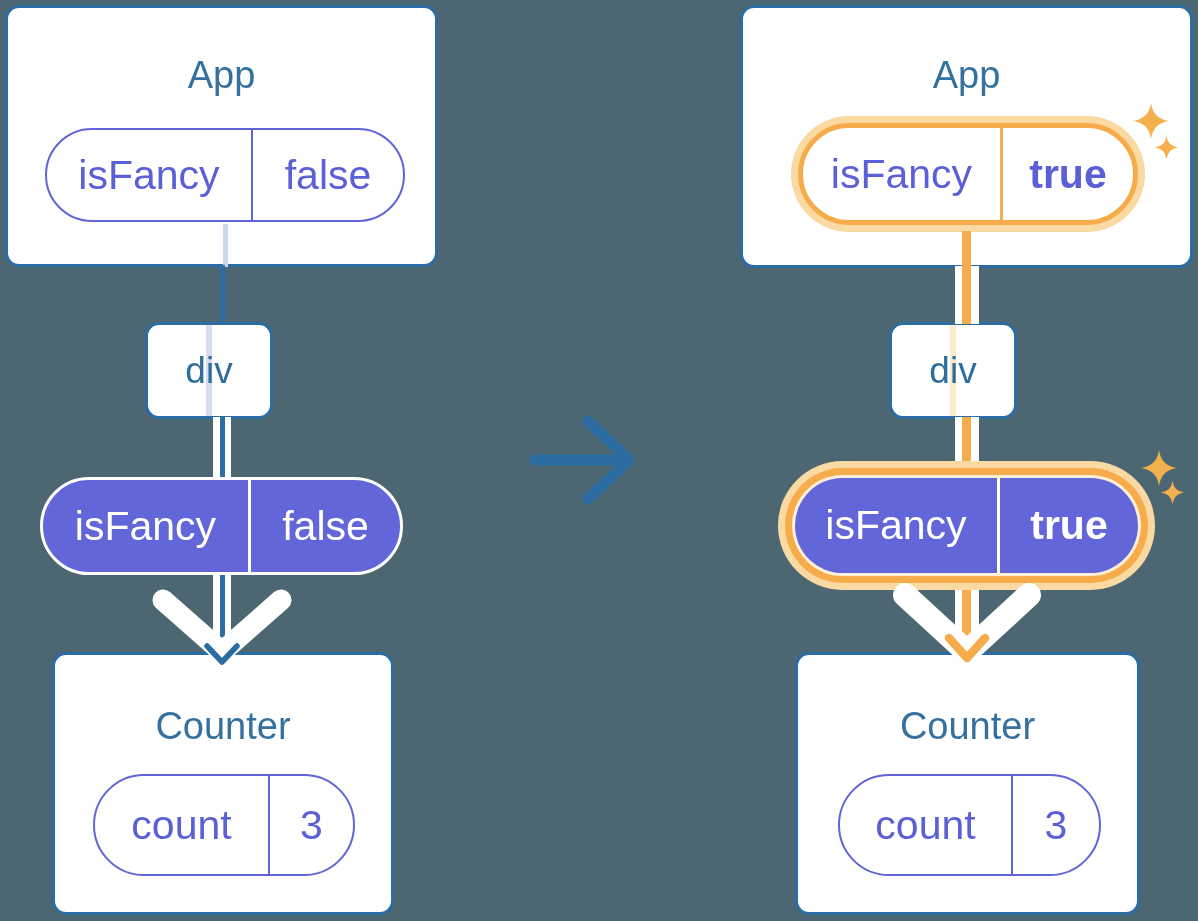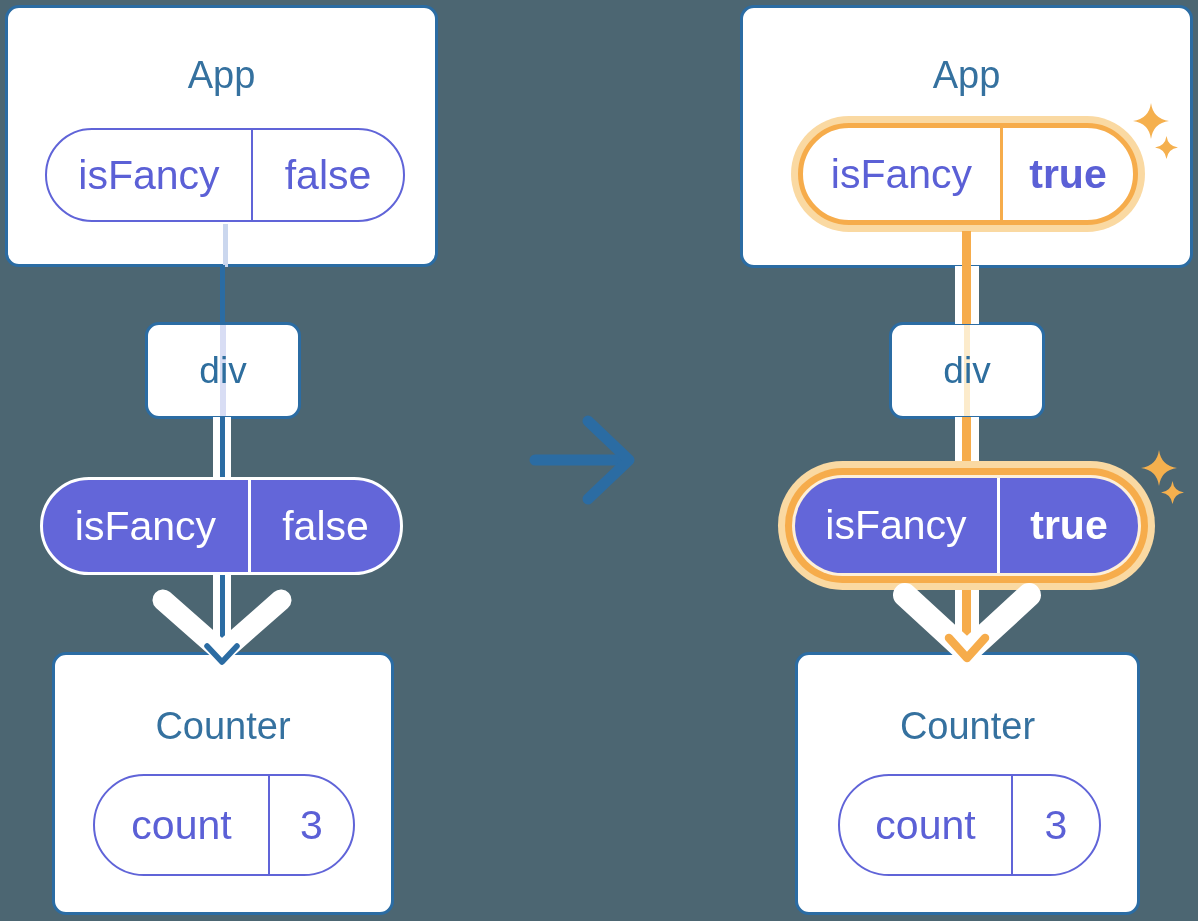--- a/index.html
+++ b/index.html
@@ -27,21 +27,21 @@
   }
   .app-l { left:5px; top:5px; width:433px; height:262px; }
   .app-r { left:740px; top:5px; width:453px; height:263px; }
   .counter-l { left:52px; top:652px; width:342px; height:263px; }
   .counter-r { left:795px; top:652px; width:345px; height:263px; }
   .app-l .card-title, .app-r .card-title { padding-top:46px; }
   .counter-l .card-title, .counter-r .card-title { padding-top:50px; }
 
   .div-box {
     position:absolute;
-    top:322px; width:156px; height:97px;
+    top:322px; width:128px; height:97px;
     background:#fff;
     border:3px solid #2B6CA3;
     border-radius:14px;
     display:flex; align-items:center; justify-content:center;
   }
   .div-l { left:145px; }
   .div-r { left:889px; }
   .div-label {
     font-size:37px; font-weight:500; color:#2E6E9E;
     position:relative; z-index:2;

